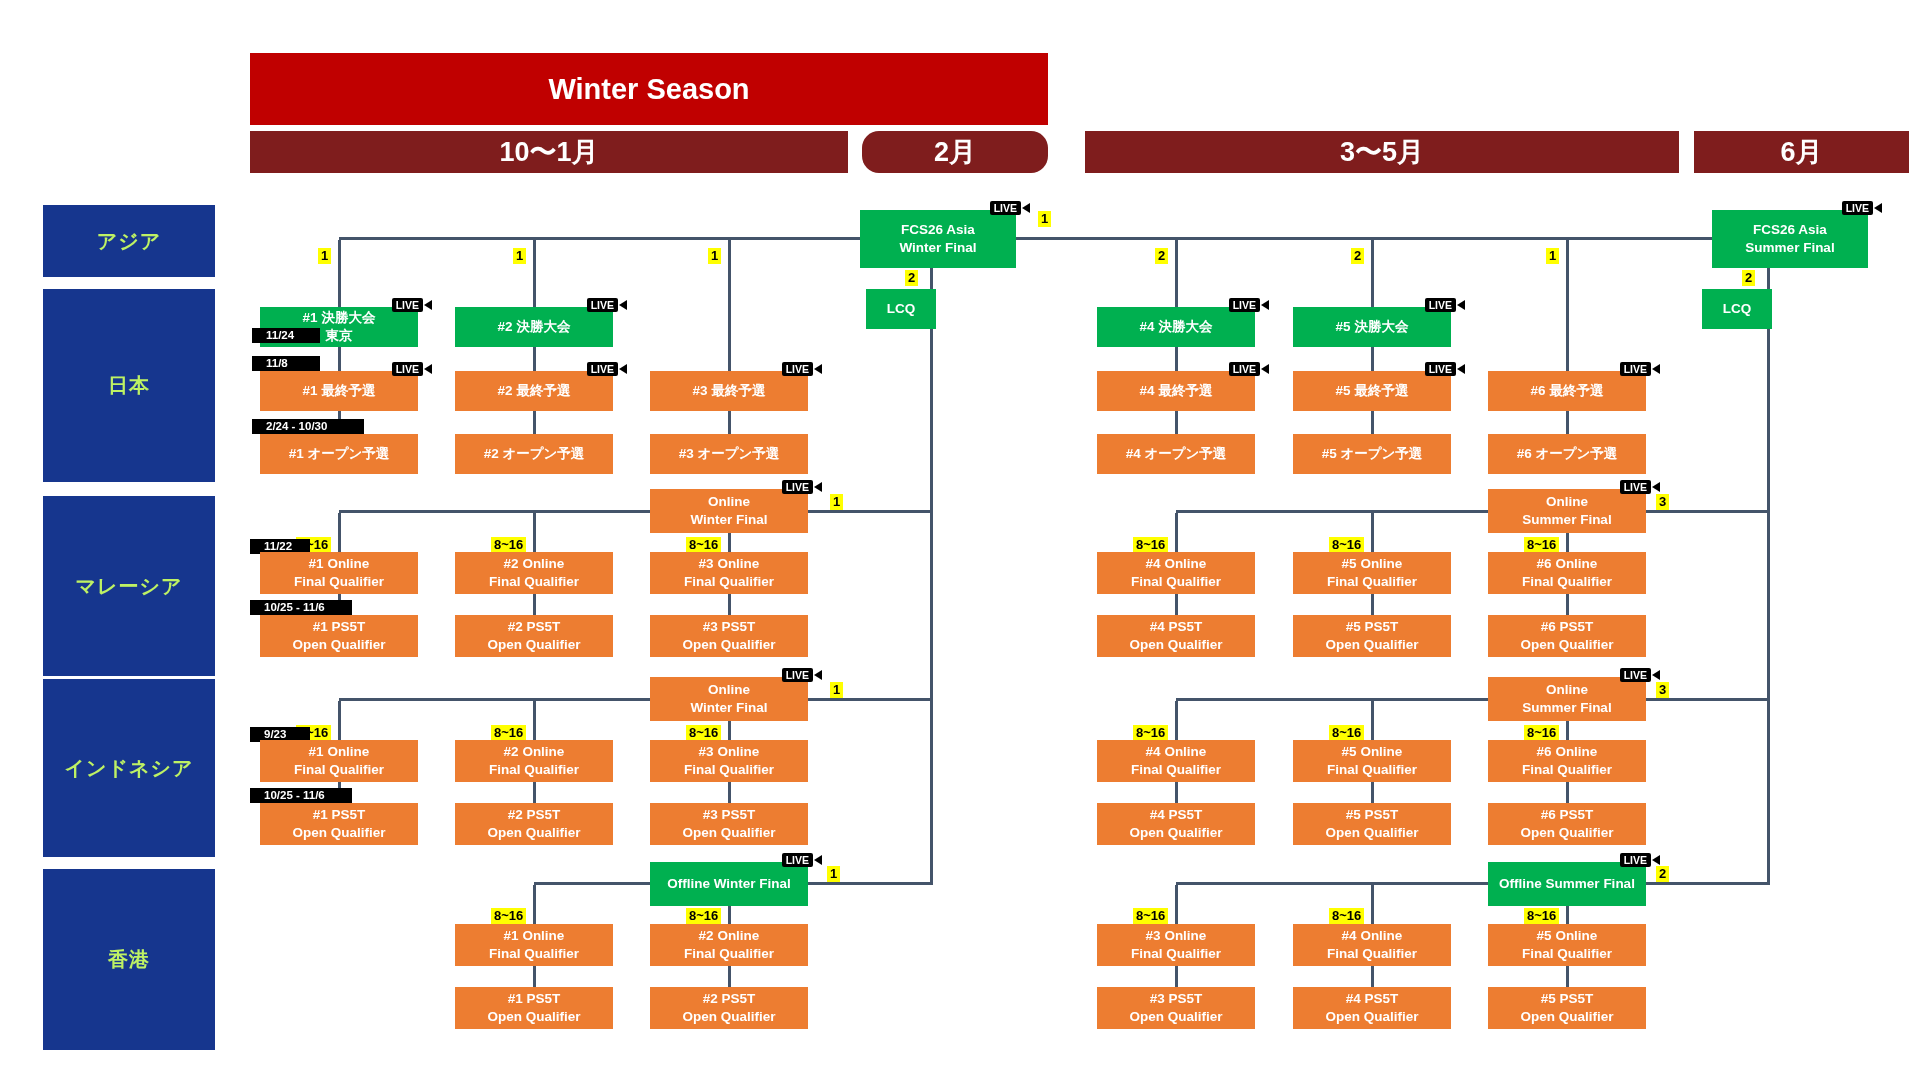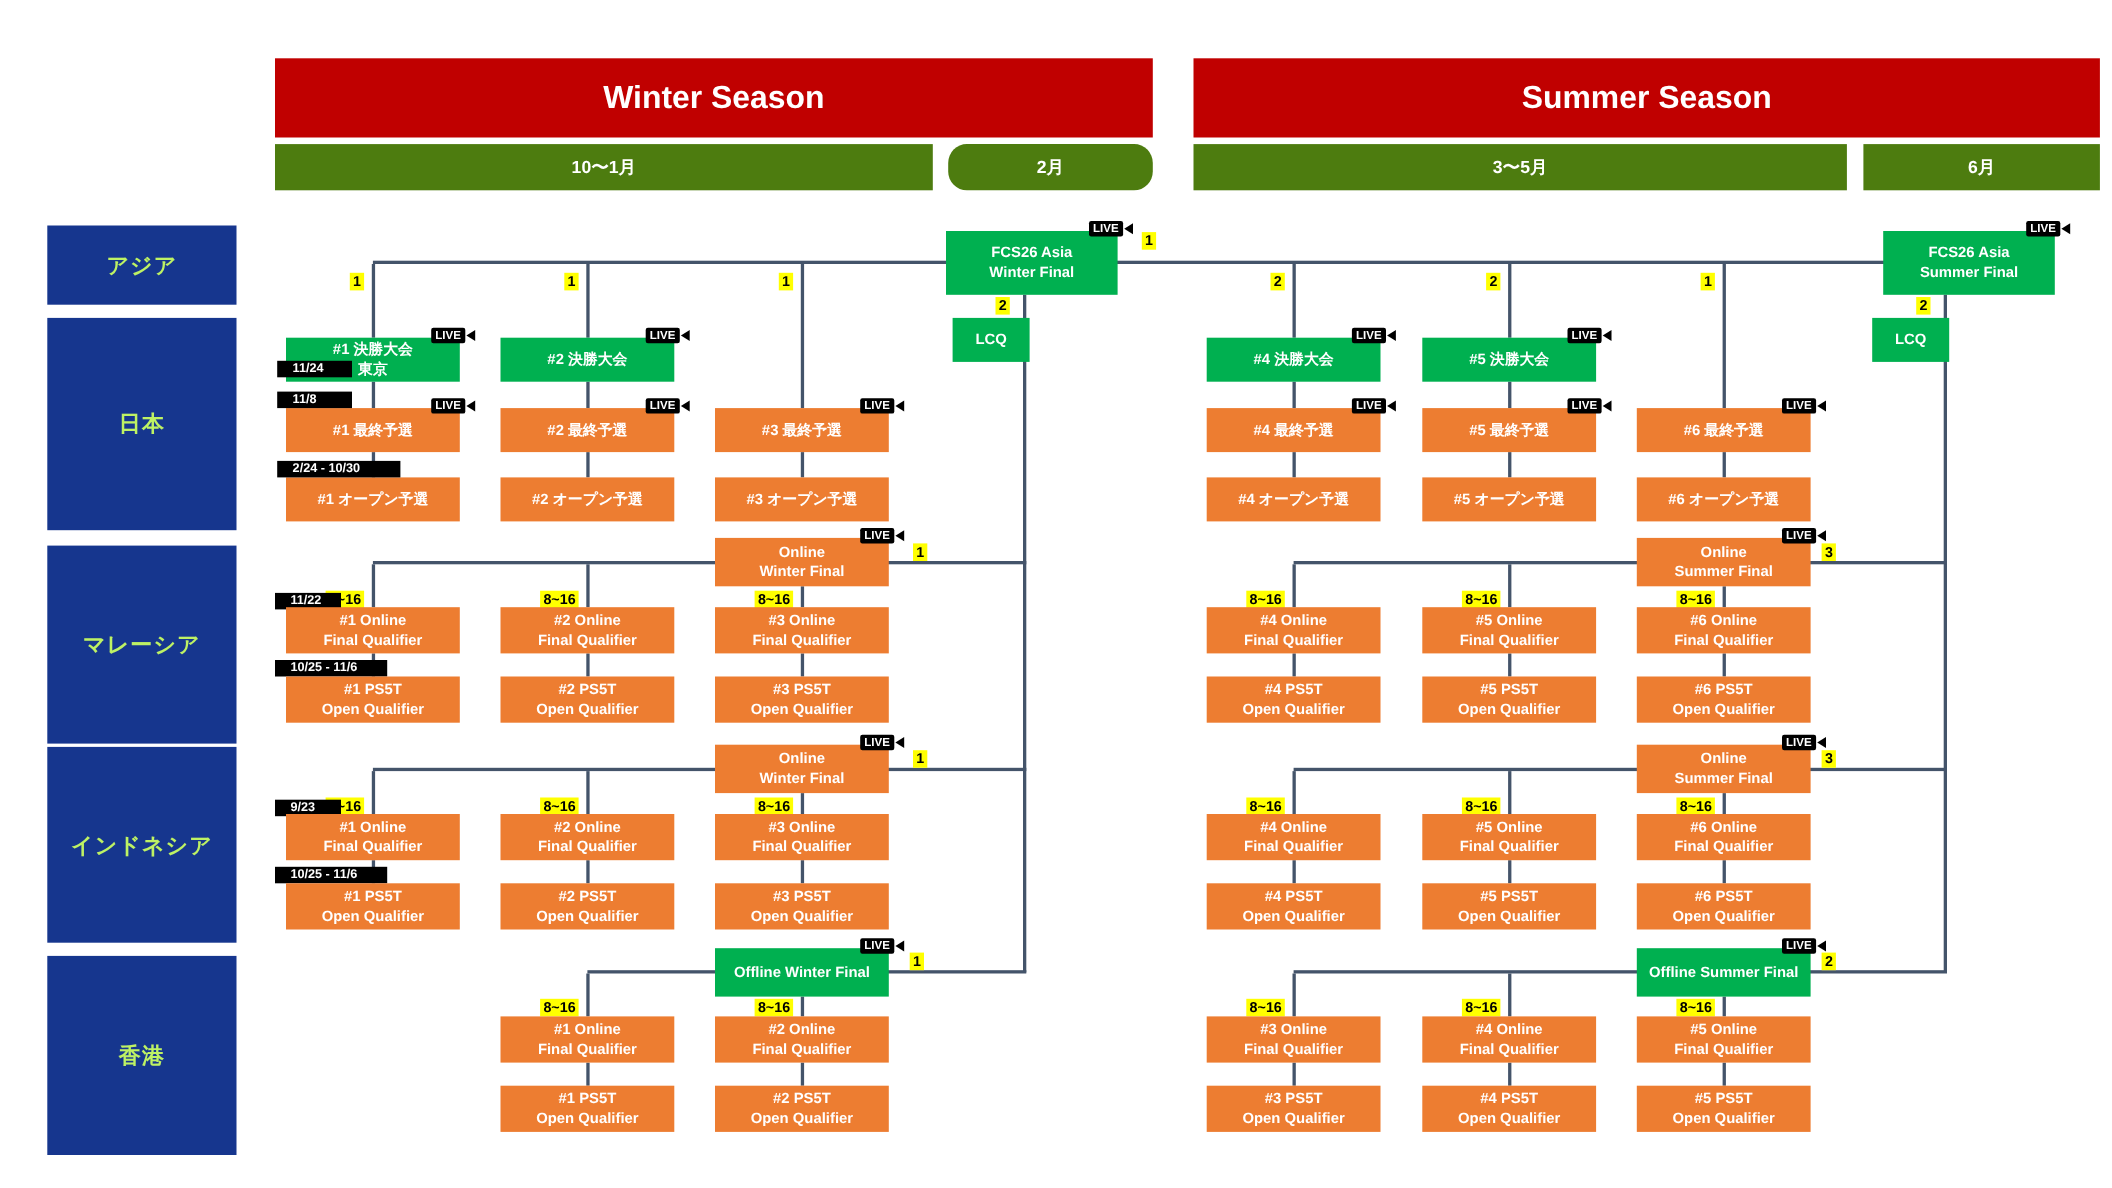--- a/index.html
+++ b/index.html
@@ -1,20 +1,20 @@
 <!DOCTYPE html>
 <html><head>
 <meta charset="utf-8">
 <style>
   html,body{margin:0;padding:0;background:#fff;}
   .canvas{position:relative;width:1920px;height:1080px;background:#fff;overflow:hidden;
           font-family:"Liberation Sans","DejaVu Sans",sans-serif;}
   .season{position:absolute;background:#C00000;color:#fff;font-weight:bold;font-size:29px;
           display:flex;align-items:center;justify-content:center;}
-  .month{position:absolute;background:#4d7c0f;color:#fff;font-weight:bold;font-size:16px;
+  .month{position:absolute;background:#7f1d1d;color:#fff;font-weight:bold;font-size:27px;
          display:flex;align-items:center;justify-content:center;}
   .region{position:absolute;background:#16368E;color:#bef264;font-weight:bold;font-size:20px;
           display:flex;align-items:center;justify-content:center;letter-spacing:1px;}
   .hline,.vline{position:absolute;background:#44546A;}
   .box{position:absolute;color:#fff;font-weight:bold;font-size:13.5px;line-height:1.3;
        display:flex;flex-direction:column;align-items:center;justify-content:center;text-align:center;}
   .green{background:#00B050;} .orange{background:#ED7D31;}
   .ybadge{position:absolute;background:#FFFF00;color:#000;font-weight:bold;font-size:13px;
           line-height:16px;padding:0 3px;text-align:center;}
   .dbadge{position:absolute;background:#000;color:#fff;font-weight:bold;font-size:11.5px;
@@ -24,21 +24,20 @@
               padding:0 4px;border-radius:2px;}
   .live .cam{width:0;height:0;border-top:5px solid transparent;border-bottom:5px solid transparent;
              border-right:8px solid #000;margin-left:1px;}
 </style>
 </head>
 <body>
 
 <div class="canvas">
 
   <div class="season" style="left:250px;top:53px;width:798px;height:72px;">Winter Season</div>
-  <div class="season" style="left:1085px;top:53px;width:824px;height:72px;">Summer Season</div>
   <div class="month" style="left:250px;top:131px;width:598px;height:42px;">10〜1月</div>
   <div class="month" style="left:862px;top:131px;width:186px;height:42px;border-radius:17px;">2月</div>
   <div class="month" style="left:1085px;top:131px;width:594px;height:42px;">3〜5月</div>
   <div class="month" style="left:1694px;top:131px;width:215px;height:42px;">6月</div>
 
   <div class="region" style="left:43px;top:205px;width:172px;height:72px;">アジア</div>
   <div class="region" style="left:43px;top:496px;width:172px;height:180px;">マレーシア</div>
   <div class="region" style="left:43px;top:289px;width:172px;height:193px;">日本</div>
   <div class="region" style="left:43px;top:869px;width:172px;height:181px;">香港</div>
   <div class="region" style="left:43px;top:679px;width:172px;height:178px;">インドネシア</div>

